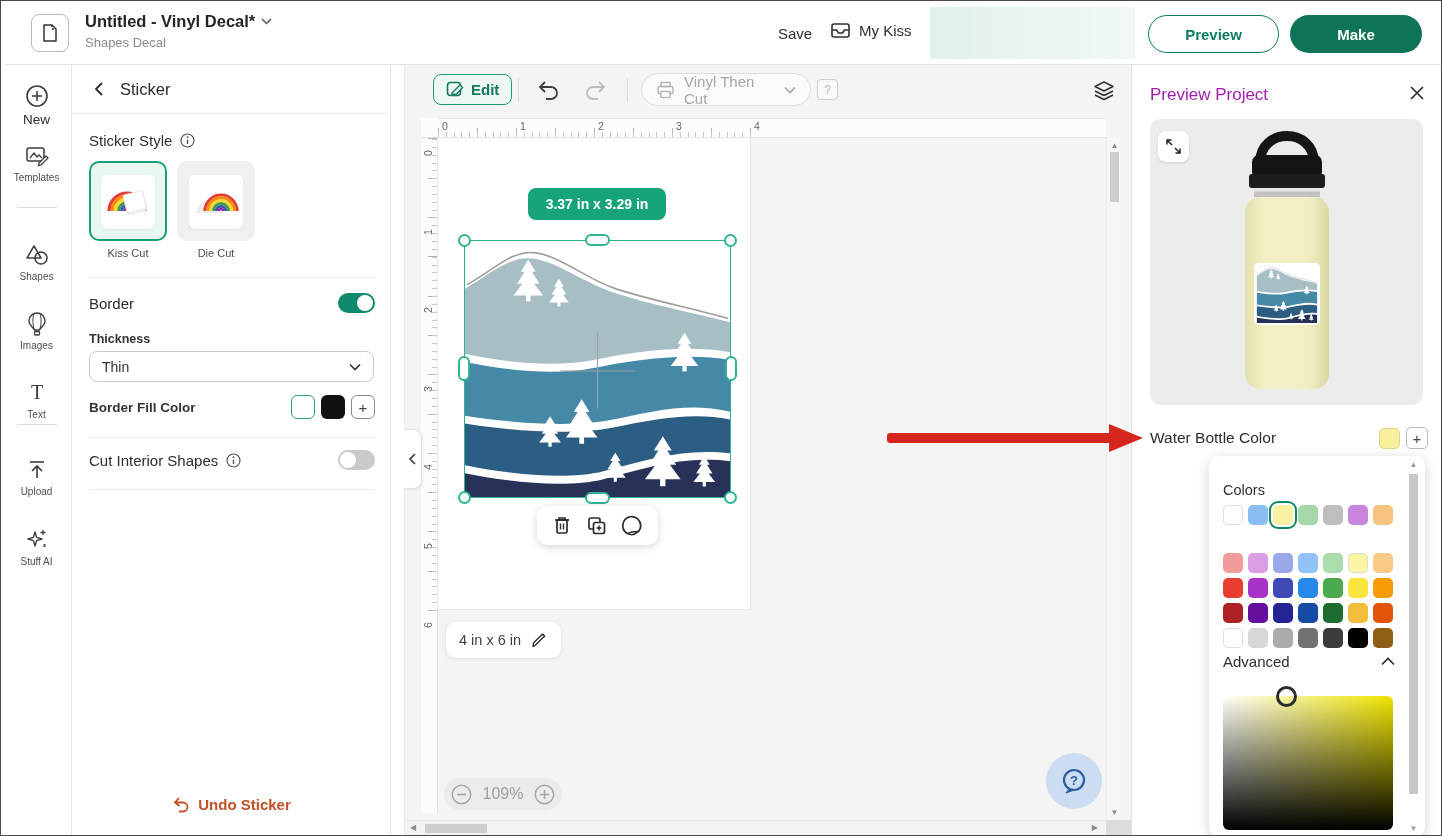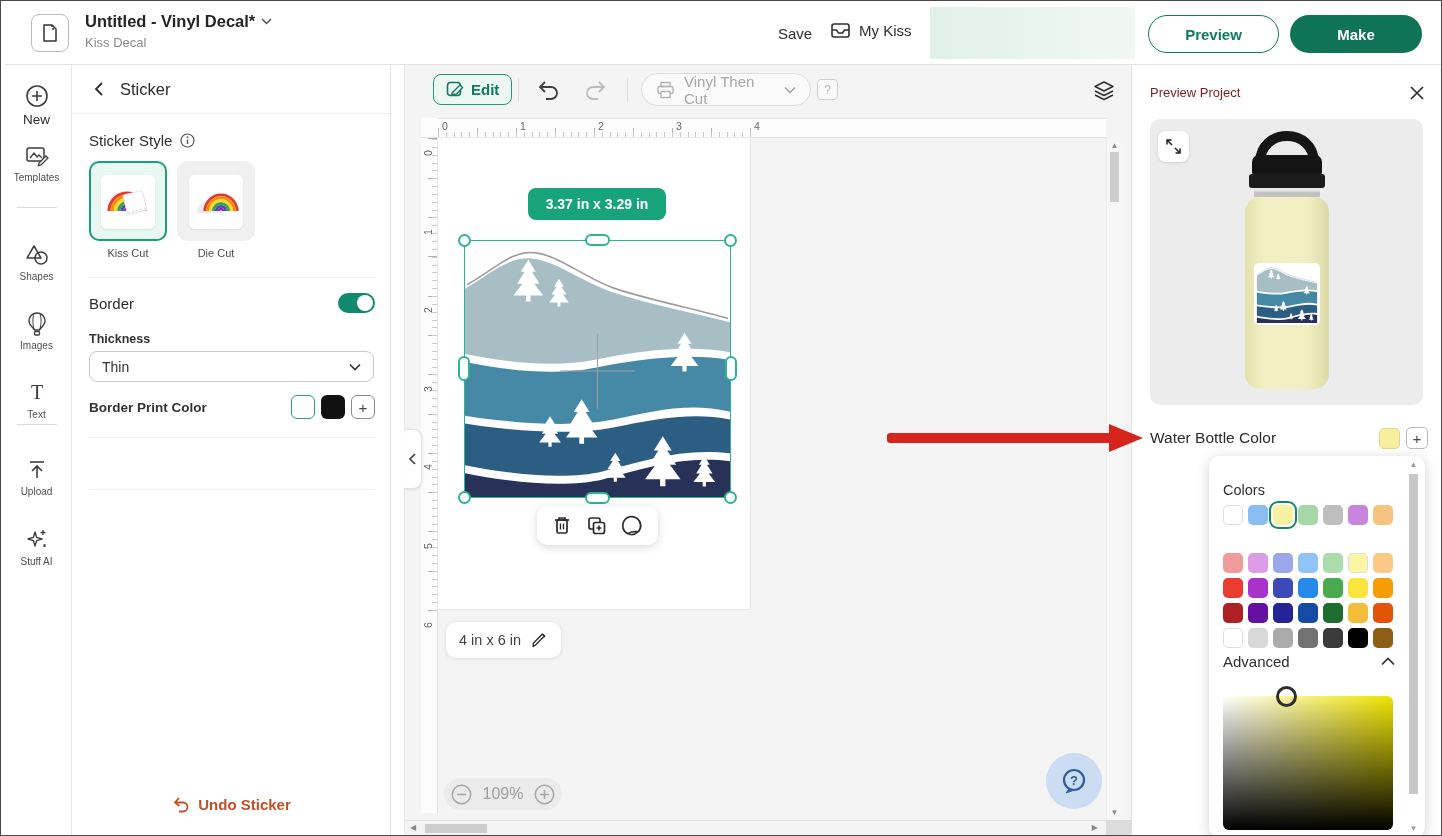--- a/index.html
+++ b/index.html
@@ -114,21 +114,21 @@
   #v-scroll{position:absolute;left:1105px;top:137px;width:15px;height:682px;background:#f6f6f6;border-left:1px solid #ececec;z-index:3;}
   #v-scroll .arrow{position:absolute;left:0;width:15px;text-align:center;font-size:8px;color:#8a8a8a;}
   #v-thumb{position:absolute;left:3px;top:14px;width:9px;height:50px;background:#cdcdcd;}
   #h-scroll{position:absolute;left:404px;top:819px;width:701px;height:16px;background:#f3f3f3;border-top:1px solid #e6e6e6;z-index:3;}
   #h-scroll .arrow{position:absolute;top:2px;font-size:8px;color:#8a8a8a;}
   #h-thumb{position:absolute;left:20px;top:3px;width:62px;height:9px;background:#cdcdcd;}
   #scroll-corner{position:absolute;left:1105px;top:819px;width:25px;height:16px;background:#dcdcdc;z-index:3;}
 
   
   #right-panel{position:absolute;left:1130px;top:64px;width:312px;height:772px;background:#fff;border-left:1px solid #e3e3e3;z-index:10;}
-  #pp-title{position:absolute;left:18px;top:20px;font-size:13px;color:#7f1d1d;}
+  #pp-title{position:absolute;left:18px;top:20px;font-size:17px;color:#a21caf;}
   #pp-close{position:absolute;left:277px;top:20px;cursor:pointer;}
   #pp-box{position:absolute;left:18px;top:54px;width:273px;height:286px;background:#ececec;border-radius:10px;}
   #expand-btn{position:absolute;left:8px;top:12px;width:31px;height:31px;background:#fff;border-radius:8px;box-shadow:0 1px 3px rgba(0,0,0,.12);display:flex;align-items:center;justify-content:center;cursor:pointer;}
   #bottle{position:absolute;left:64px;top:-2px;}
   #wbc-label{position:absolute;left:18px;top:364px;font-size:15.5px;color:#2c2c2c;}
   #wbc-swatch{position:absolute;left:247px;top:363px;width:21px;height:21px;border-radius:5px;border:1px solid #e0d58a;cursor:pointer;}
   #wbc-add{position:absolute;left:274px;top:362px;width:22px;height:22px;border:1.5px solid #b9b9b9;border-radius:5px;background:#fff;display:flex;align-items:center;justify-content:center;font-size:15px;color:#444;cursor:pointer;}
 
   
   #color-popup{position:absolute;left:1208px;top:455px;width:216px;height:381px;background:#fff;border-radius:10px;box-shadow:0 3px 14px rgba(0,0,0,.18);z-index:25;}
@@ -194,21 +194,21 @@
       </span>
     </div>
     <div id="doc-title">
       <span>Untitled - Vinyl Decal*</span>
       <span>
         <svg width="11" height="7" viewBox="0 0 11 7">
             <path d="M1,1 L5.5,5.5 L10,1" fill="none" stroke="#555" stroke-width="1.5"></path>
           </svg>
       </span>
     </div>
-    <div id="doc-subtitle">Kiss Decal</div>
+    <div id="doc-subtitle">Shapes Decal</div>
     <div id="save-label">Save</div>
     <div id="my-stuff">
       <span>
         <svg width="21" height="18" viewBox="0 0 21 18">
             <rect x="2" y="3" width="17" height="13" rx="2" fill="none" stroke="#2f2f2f" stroke-width="1.6"></rect>
             <path d="M2,9 h4.5 l2,3 h4 l2,-3 h4.5" fill="none" stroke="#2f2f2f" stroke-width="1.6"></path>
           </svg>
       </span>
       <span>My Kiss</span>
     </div>
@@ -333,30 +333,45 @@
     <div id="thickness-select">
       <span>Thin</span>
       <span>
           <svg width="12" height="8" viewBox="0 0 12 8">
             <path d="M1,1.5 L6,6.5 L11,1.5" fill="none" stroke="#333" stroke-width="1.6"></path>
           </svg>
         </span>
     </div>
 
     <div id="bfc-row">
-      <span id="bfc-label">Border Print Color</span>
+      <span id="bfc-label">Border Fill Color</span>
       <div class="bfc-swatches">
         <div class="bfc-swatch" id="bfc-white"></div>
         <div class="bfc-swatch" id="bfc-black"></div>
         <div class="bfc-swatch" id="bfc-add">+</div>
       </div>
     </div>
 
     <div class="p-div inset" style="top:372px"></div>
 
+    <div id="cut-row">
+      <span id="cut-label">
+        <span>Cut Interior Shapes</span>
+        <span>
+            <svg width="15" height="15" viewBox="0 0 15 15">
+              <circle cx="7.5" cy="7.5" r="6.5" fill="none" stroke="#555" stroke-width="1.2"></circle>
+              <path d="M7.5,6.5 V11" stroke="#555" stroke-width="1.4"></path>
+              <circle cx="7.5" cy="4.2" r="0.9" fill="#555"></circle>
+            </svg>
+          </span>
+      </span>
+      <div class="toggle off">
+          <div class="knob"></div>
+        </div>
+    </div>
 
     <div class="p-div inset" style="top:424px"></div>
 
     <div id="undo-sticker">
       <span>
           <svg width="18" height="18" viewBox="0 0 18 18">
             <path d="M7,3 L3,7.5 L7.5,11" fill="none" stroke="#c14f28" stroke-width="1.8"></path>
             <path d="M3.5,7.5 H11 a4.5,4.5 0 0 1 0,9 H7" fill="none" stroke="#c14f28" stroke-width="1.8"></path>
           </svg>
         </span>

